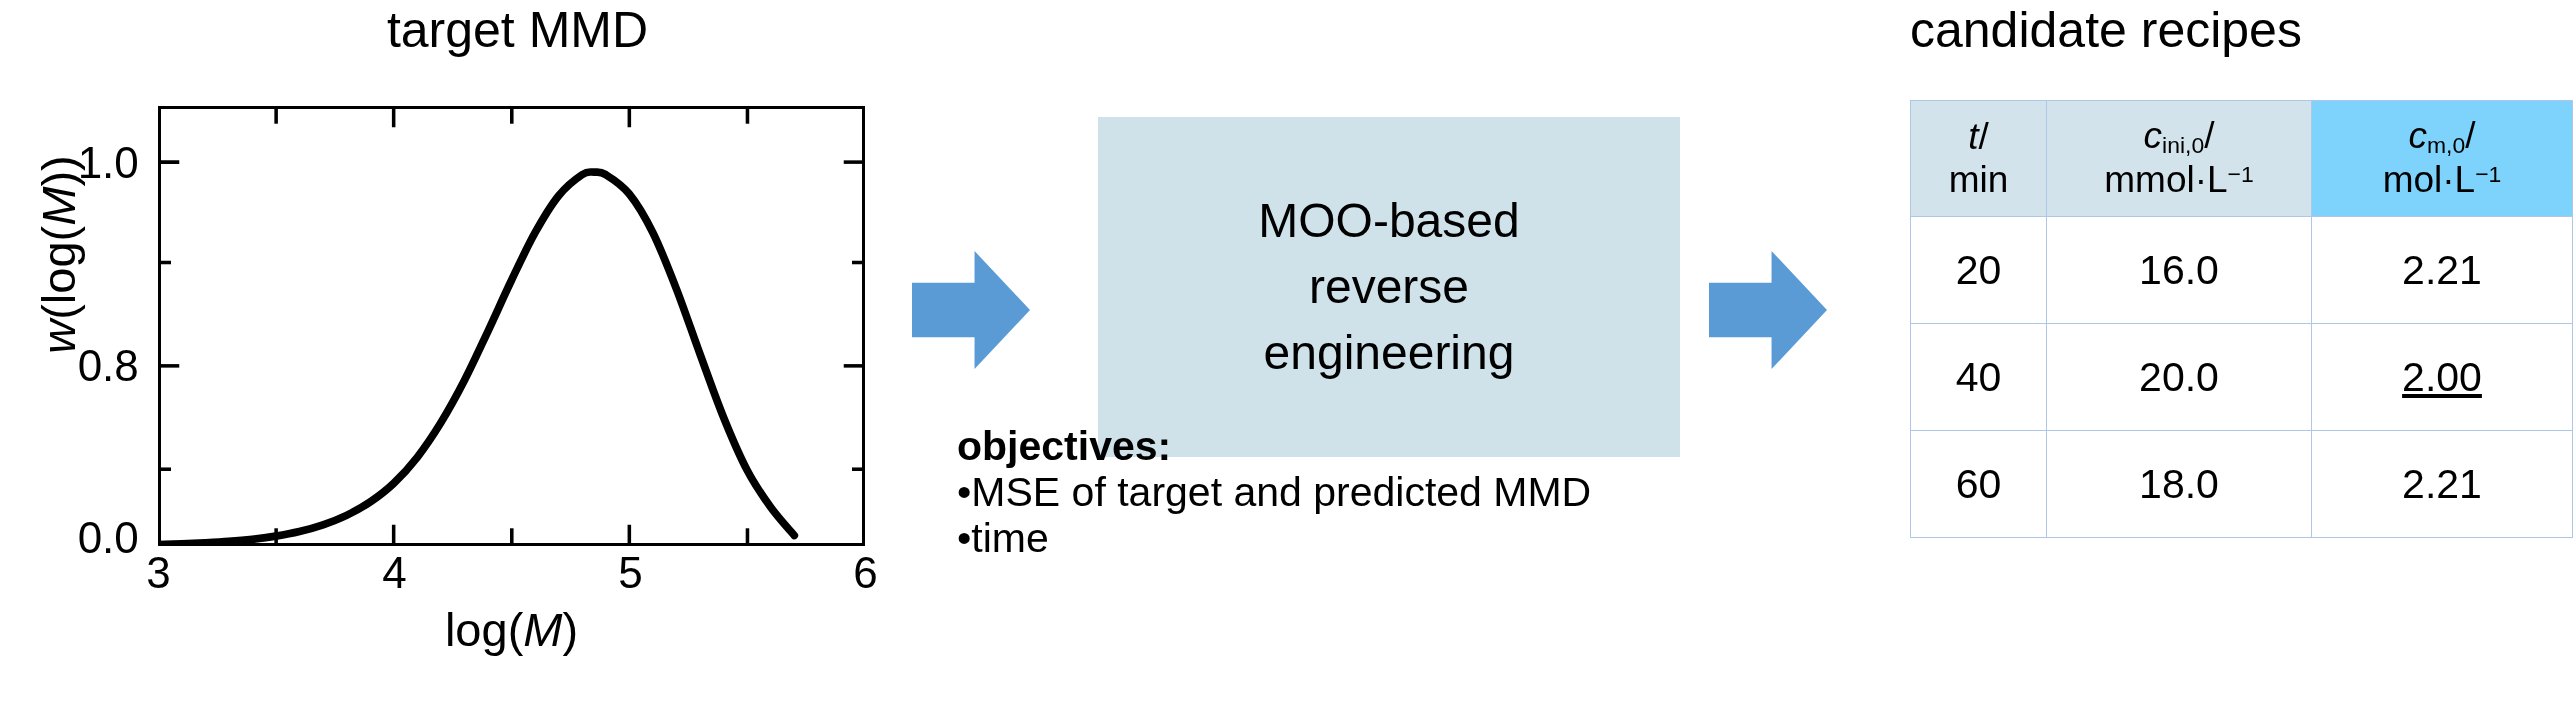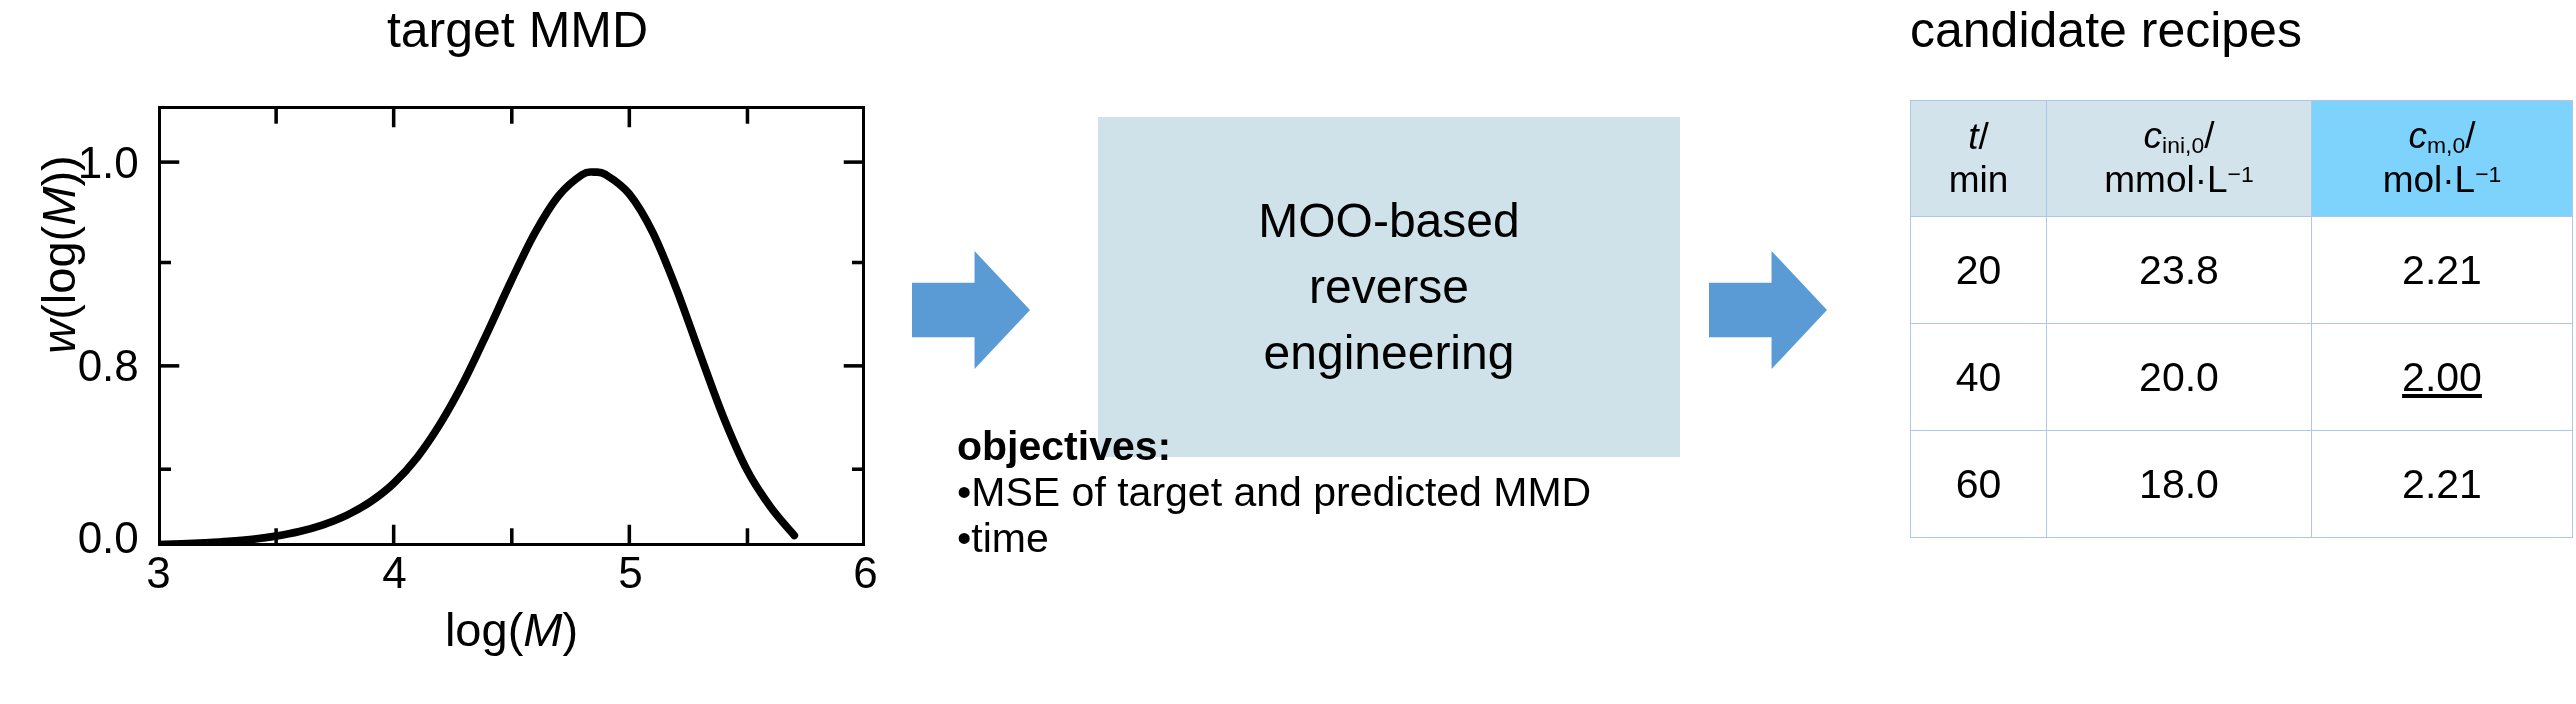--- a/index.html
+++ b/index.html
@@ -11,20 +11,21 @@
   body {
     font-family: "Liberation Sans", sans-serif;
     color: #000000;
   }
   #canvas {
     position: relative;
     width: 2576px;
     height: 705px;
     background: #ffffff;
     overflow: hidden;
+    border-radius: 9px;
   }
 
   
   .abs { position: absolute; }
 
   
   #chart-panel {
     left: 0px;
     top: 0px;
     width: 886px;
@@ -295,21 +296,21 @@
           </span>
           <span class="hdr-line">
             <span>mol·L</span><sup>−1</sup>
           </span>
         </th>
       </tr>
     </thead>
     <tbody>
       <tr>
         <td style="border-color: rgb(174, 198, 232);">20</td>
-        <td style="border-color: rgb(174, 198, 232);">23.8</td>
+        <td style="border-color: rgb(174, 198, 232);">16.0</td>
         <td style="border-color: rgb(174, 198, 232);">2.21</td>
       </tr>
       <tr>
         <td style="border-color: rgb(174, 198, 232);">40</td>
         <td style="border-color: rgb(174, 198, 232);">20.0</td>
         <td style="border-color: rgb(174, 198, 232); text-decoration: underline;">2.00</td>
       </tr>
       <tr>
         <td style="border-color: rgb(174, 198, 232);">60</td>
         <td style="border-color: rgb(174, 198, 232);">18.0</td>

